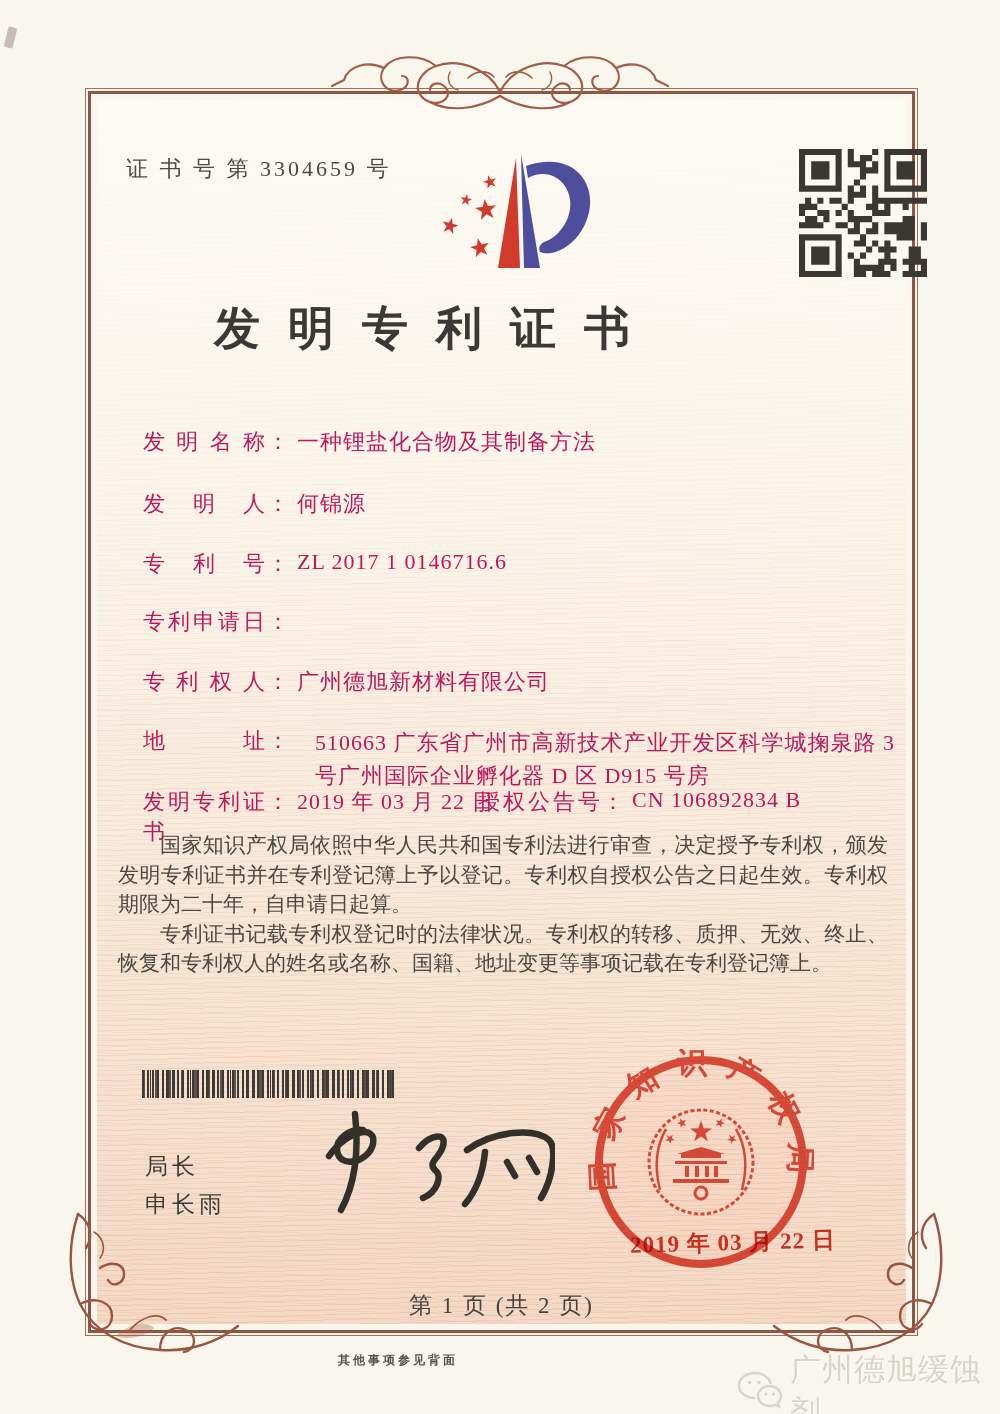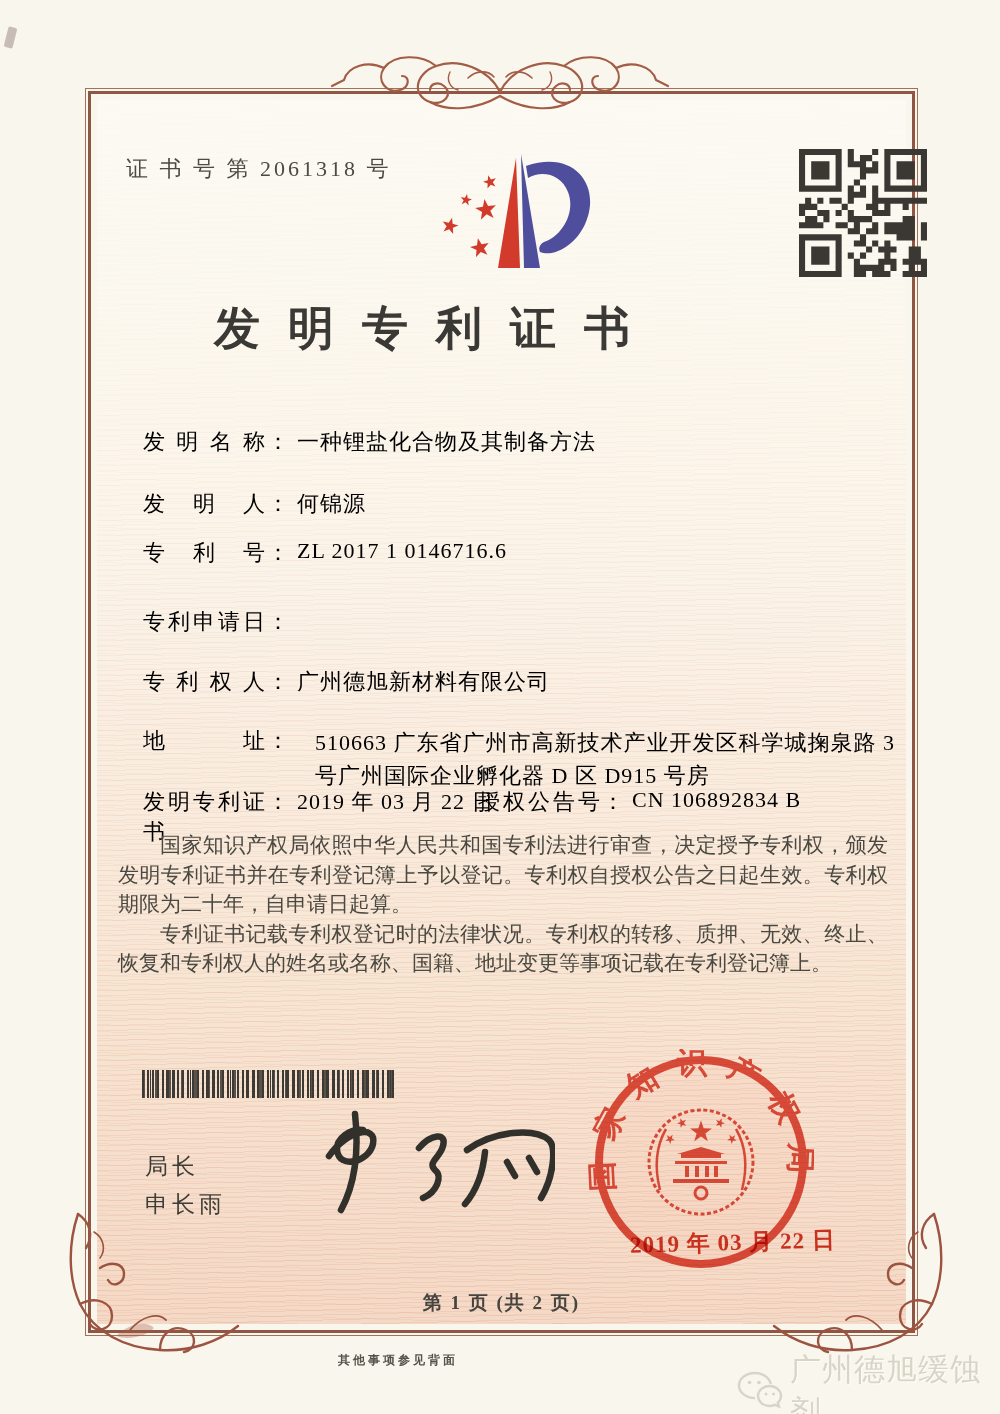--- a/index.html
+++ b/index.html
@@ -30,21 +30,21 @@
   
   .cert-no { position:absolute; left:126px; top:154px; font-size:22px; letter-spacing:3px; color:#4c4a45; z-index:3; }
   .logo { position:absolute; left:428px; top:148px; z-index:3; }
   .qr { position:absolute; left:799px; top:149px; width:128px; height:128px; z-index:3; }
   .title {
     position:absolute; left:0; width:844px; top:298px; text-align:center;
     font-size:46px; font-weight:600; letter-spacing:28px; padding-left:28px;
     color:#3b3936; z-index:3;
   }
   
-  .row { position:absolute; left:143px; display:flex; font-size:22px; color:#000000; z-index:3; }
+  .row { position:absolute; left:143px; display:flex; font-size:22px; color:#be185d; z-index:3; }
   .lab { display:inline-block; width:122px; text-align:justify; text-align-last:justify; }
   .colon { margin:0 8px 0 2px; }
   .val { letter-spacing:1px; }
   .val-wrap { width:600px; line-height:33px;margin-left:18px; }
   .row-right { left:478px;justify-content:space-between; }
   
   .notice { position:absolute; left:118px; top:831px; width:770px; font-size:21px;
     line-height:29.5px; text-align:justify; color:#4a4840; z-index:3; }
   .notice p { text-indent:2em; }
   
@@ -56,21 +56,21 @@
   }
   .director-title, .director-name { position:absolute; left:145px; font-size:23px; letter-spacing:4px;
     color:#3e3c37; font-family:"Liberation Sans","DejaVu Sans",sans-serif; z-index:3; }
   .director-title { top:1151px; }
   .director-name  { top:1189px; }
   .signature { position:absolute; left:295px; top:1108px; z-index:4; }
   .seal { position:absolute; left:588px; top:1049px; z-index:4; mix-blend-mode:multiply; }
   .seal-date { position:absolute; left:630px; top:1227px; font-size:23px; letter-spacing:1px;
     color:#d33a28; z-index:5; transform:rotate(-1.5deg); mix-blend-mode:multiply; font-weight:600; }
   .page-no { position:absolute; left:85px; width:833px; top:1290px; text-align:center;
-    font-size:19px; letter-spacing:2px; color:#46443f; z-index:3;font-weight:bold; }
+    font-size:23px; letter-spacing:2px; color:#46443f; z-index:3; }
   .back-note { position:absolute; left:338px; top:1352px; font-size:12px; letter-spacing:3px;
     color:#55524b; font-weight:600; z-index:3; }
   .wm { position:absolute; left:736px; top:1349px; display:flex; align-items:center; gap:6px;
     color:#d8d4c8; z-index:3; }
   .wm-text { font-size:31px; letter-spacing:1px; font-family:"Liberation Sans","DejaVu Sans",sans-serif;
     text-shadow:1px 1px 0 #fffdf6; }
   .smudge { position:absolute; left:6px; top:27px; width:9px; height:21px; background:#6b5348;
     opacity:.35; border-radius:2px; transform:rotate(14deg); z-index:1; }
 </style>
 </head>
@@ -112,21 +112,21 @@
       </g>
       <path d="M56 128 C68 116 86 112 94 120 C84 130 66 132 56 128 Z" fill="rgba(165,90,64,.35)"></path>
     </svg>
   </div>
   <div class="ornament" style="left:742px; top:1208px; transform:scaleX(-1);">
     <svg width="210" height="150" viewBox="0 0 210 150">
         <use href="#flo2"></use>
       </svg>
   </div>
 
-  <div class="cert-no">证 书 号 第 2061318 号</div>
+  <div class="cert-no">证 书 号 第 3304659 号</div>
 
   <div class="logo">
     <svg width="170" height="130" viewBox="0 0 170 130">
       <defs>
         <path id="star" d="M0,-10 L2.35,-3.24 L9.51,-3.09 L3.8,1.24 L5.88,8.09 L0,4 L-5.88,8.09 L-3.8,1.24 L-9.51,-3.09 L-2.35,-3.24 Z"></path>
       </defs>
 
       <path d="M93 6 L112 120 L96 120 Z" fill="#4e4e9d"></path>
       <path d="M98 18 C144 2 170 34 160 68 C152 96 126 110 112 104 C110 100 112 96 116 94 C134 88 148 64 140 44 C133 26 114 22 100 30 Z" fill="#4e4e9d"></path>
 
@@ -154,21 +154,21 @@
   <div class="row" style="top:427px">
     <span class="lab">发明名称</span>
       <span class="colon">：</span>
     <span class="val">一种锂盐化合物及其制备方法</span>
   </div>
   <div class="row" style="top:489px">
     <span class="lab">发明人</span>
       <span class="colon">：</span>
     <span class="val">何锦源</span>
   </div>
-  <div class="row" style="top:538px">
+  <div class="row" style="top:549px">
     <span class="lab">专利号</span>
       <span class="colon">：</span>
     <span class="val">ZL 2017 1 0146716.6</span>
   </div>
   <div class="row" style="top:607px">
     <span class="lab">专利申请日</span>
       <span class="colon">：</span>
   </div>
   <div class="row" style="top:667px">
     <span class="lab">专利权人</span>

